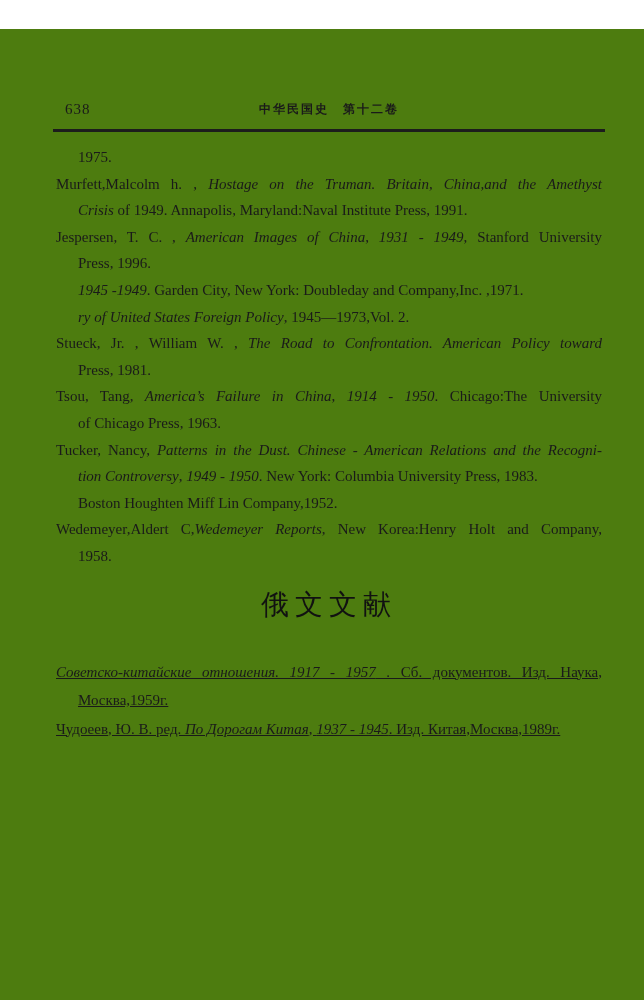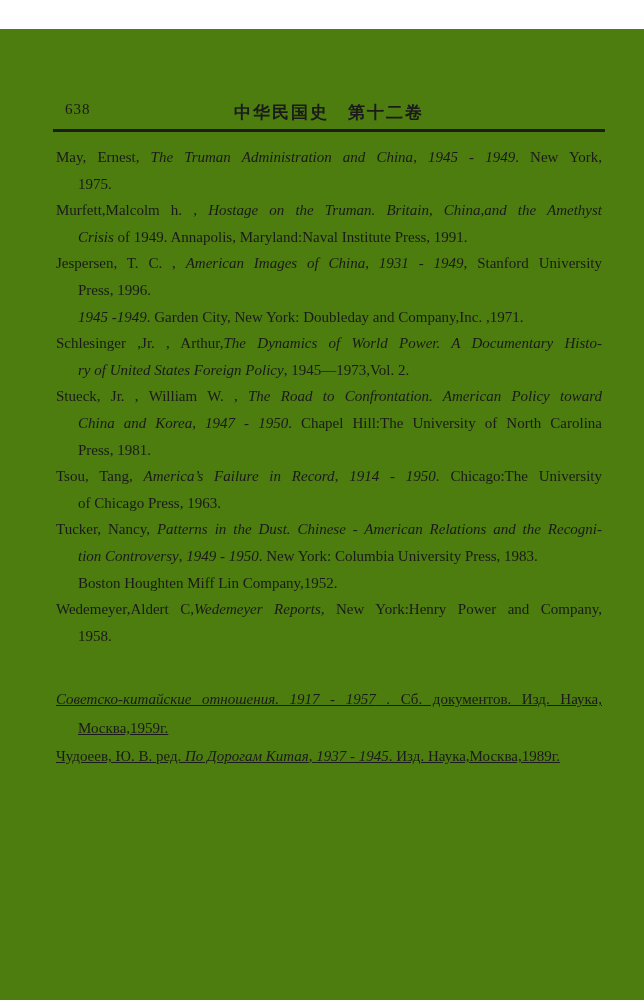--- a/index.html
+++ b/index.html
@@ -17,21 +17,21 @@
     top:72px; left:55px; width:548px;
     height:22px;
   }
   .page-number {
     position:absolute; left:10px; top:0;
     font-size:15px; letter-spacing:1px;
   }
   .header-title {
     position:absolute; left:0; right:0; top:0;
     text-align:center;
-    font-size:17px; font-weight:bold;
+    font-size:12px; font-weight:bold;
     font-family:"Liberation Sans","DejaVu Sans",sans-serif;
     letter-spacing:2px;
   }
   .header-rule {
     position:absolute;
     top:100px; left:53px; width:552px; height:3px;
     background:#1c1c1c;
   }
   .content {
     position:absolute;
@@ -69,63 +69,61 @@
   <div class="running-header">
     <span class="page-number">638</span>
     <span class="header-title">中华民国史　第十二卷</span>
   </div>
 
   <div class="header-rule"></div>
 
   <div class="content">
     <div id="eng-list">
         <div class="entry">
-          <div class="line"><span>May, Ernest, </span><span class="it">The Truman Administration and China</span><span>, </span><span class="it">1945 - 1949</span><span>. New York,</span></div>
           <div class="line cont last"><span>1975.</span></div>
         </div>
         <div class="entry">
           <div class="line"><span>Murfett,Malcolm h. , </span><span class="it">Hostage on the Truman. Britain, China,and the Amethyst</span></div>
           <div class="line cont last"><span class="it">Crisis</span><span> of 1949. Annapolis, Maryland:Naval Institute Press, 1991.</span></div>
         </div>
         <div class="entry">
           <div class="line"><span>Jespersen, T. C. , </span><span class="it">American Images of China</span><span>, </span><span class="it">1931 - 1949</span><span>, Stanford University</span></div>
           <div class="line cont last"><span>Press, 1996.</span></div>
         </div>
         <div class="entry">
           <div class="line cont last"><span class="it">1945 -1949</span><span>. Garden City, New York: Doubleday and Company,Inc. ,1971.</span></div>
         </div>
         <div class="entry">
-          <div class="line"><span>Schlesinger ,Jr. , Arthur,</span><span class="it">The Dynamics of World Power. A Documentary Histo-</span></div>
           <div class="line cont last"><span class="it">ry of United States Foreign Policy</span><span>, 1945—1973,Vol. 2.</span></div>
         </div>
         <div class="entry">
           <div class="line"><span>Stueck, Jr. , William W. , </span><span class="it">The Road to Confrontation. American Policy toward</span></div>
-          <div class="line cont"><span class="it">China and Korea</span><span>, </span><span class="it">1947 - 1950</span><span>. Chapel Hill:The University of North Carolina</span></div>
           <div class="line cont last"><span>Press, 1981.</span></div>
         </div>
         <div class="entry">
-          <div class="line"><span>Tsou, Tang, </span><span class="it">America’s Failure in Record</span><span>, </span><span class="it">1914 - 1950</span><span>. Chicago:The University</span></div>
+          <div class="line"><span>Tsou, Tang, </span><span class="it">America’s Failure in China</span><span>, </span><span class="it">1914 - 1950</span><span>. Chicago:The University</span></div>
           <div class="line cont last"><span>of Chicago Press, 1963.</span></div>
         </div>
         <div class="entry">
           <div class="line"><span>Tucker, Nancy, </span><span class="it">Patterns in the Dust. Chinese - American Relations and the Recogni-</span></div>
           <div class="line cont last"><span class="it">tion Controversy</span><span>, </span><span class="it">1949 - 1950</span><span>. New York: Columbia University Press, 1983.</span></div>
         </div>
         <div class="entry">
           <div class="line cont last"><span>Boston Houghten Miff Lin Company,1952.</span></div>
         </div>
         <div class="entry">
-          <div class="line"><span>Wedemeyer,Aldert C,</span><span class="it">Wedemeyer Reports</span><span>, New York:Henry Power and Company,</span></div>
+          <div class="line"><span>Wedemeyer,Aldert C,</span><span class="it">Wedemeyer Reports</span><span>, New Korea:Henry Holt and Company,</span></div>
           <div class="line cont last"><span>1958.</span></div>
         </div>
       </div>
+    <div class="section-title">俄文文献</div>
     <div id="rus-list" class="russian-list">
         <div class="entry">
           <div class="line"><span class="it">Советско-китайские отношения. 1917 - 1957</span><span> . Сб. документов. Изд. Наука,</span></div>
           <div class="line cont last"><span>Москва,1959г.</span></div>
         </div>
         <div class="entry">
-          <div class="line last"><span>Чудоеев, Ю. В. ред. </span><span class="it">По Дорогам Китая</span><span>, </span><span class="it">1937 - 1945</span><span>. Изд. Наука,Москва,1989г.</span></div>
+          <div class="line last"><span>Чудоеев, Ю. В. ред. </span><span class="it">По Дорогам Китая</span><span>, </span><span class="it">1937 - 1945</span><span>. Изд. Китая,Москва,1989г.</span></div>
         </div>
       </div>
   </div>
 
 </div>
 
 </body></html>

